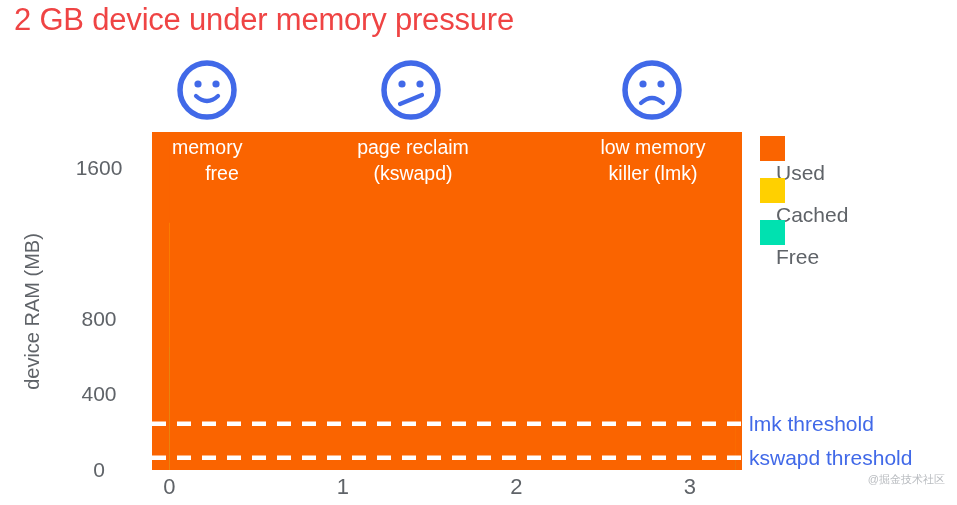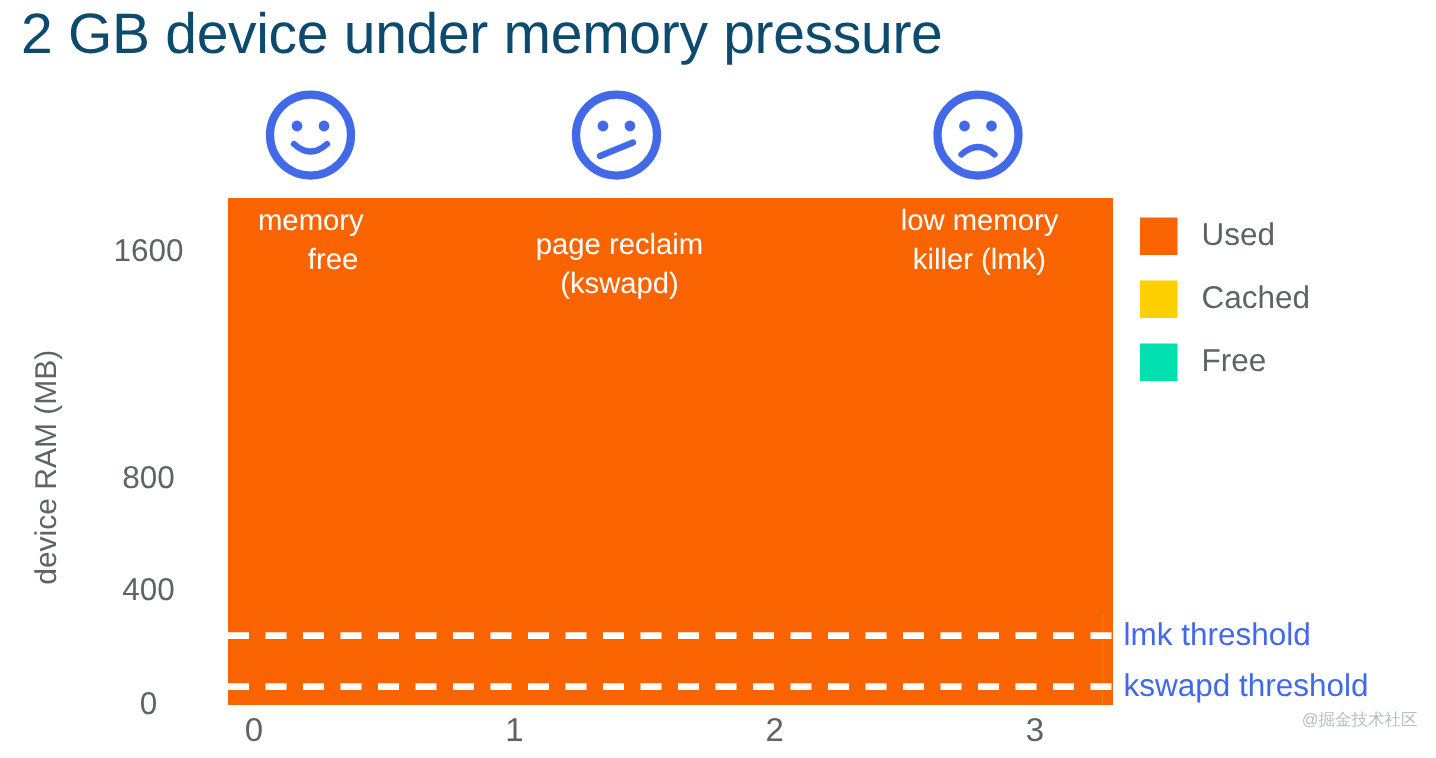--- a/index.html
+++ b/index.html
@@ -14,22 +14,22 @@
     overflow: hidden;
     font-family: "Liberation Sans", sans-serif;
     -webkit-font-smoothing: antialiased;
   }
 
   
   #page-title {
     position: absolute;
     left: 14px;
     top: 2px;
-    font-size: 38px;
-    color: #0c4a6e;
+    font-size: 31px;
+    color: #ef4444;
     letter-spacing: -0.2px;
     white-space: nowrap;
   }
 
   
   #faces {
     position: absolute;
     left: 0;
     top: 57px;
     width: 760px;
@@ -63,21 +63,21 @@
     position: absolute;
     color: #ffffff;
     font-size: 19.5px;
     line-height: 26px;
     text-align: center;
     white-space: nowrap;
     pointer-events: none;
   }
   #phase-0 { left: 152px; top: 134px; width: 160px; text-align: left; padding-left: 20px; box-sizing: border-box; }
   #phase-0 .l2 { display: block; text-align: center; width: 100px; }
-  #phase-1 { left: 320px; top: 150px; width: 186px; }
+  #phase-1 { left: 320px; top: 134px; width: 186px; }
   #phase-2 { left: 560px; top: 134px; width: 186px; }
 
   
   .ytick {
     position: absolute;
     right: 0;
     width: 100%;
     text-align: center;
     font-size: 21px;
     color: #5f6368;
@@ -117,22 +117,22 @@
 
   
   #legend {
     position: absolute;
     left: 760px;
     top: 136px;
     width: 190px;
   }
   .legend-row {
     display: flex;
-    align-items: center;
     height: 42px;
+    flex-direction: column;
   }
   .legend-swatch {
     width: 25px;
     height: 25px;
     flex: 0 0 25px;
   }
   .legend-label {
     margin-left: 16px;
     font-size: 21px;
     color: #5f6368;

